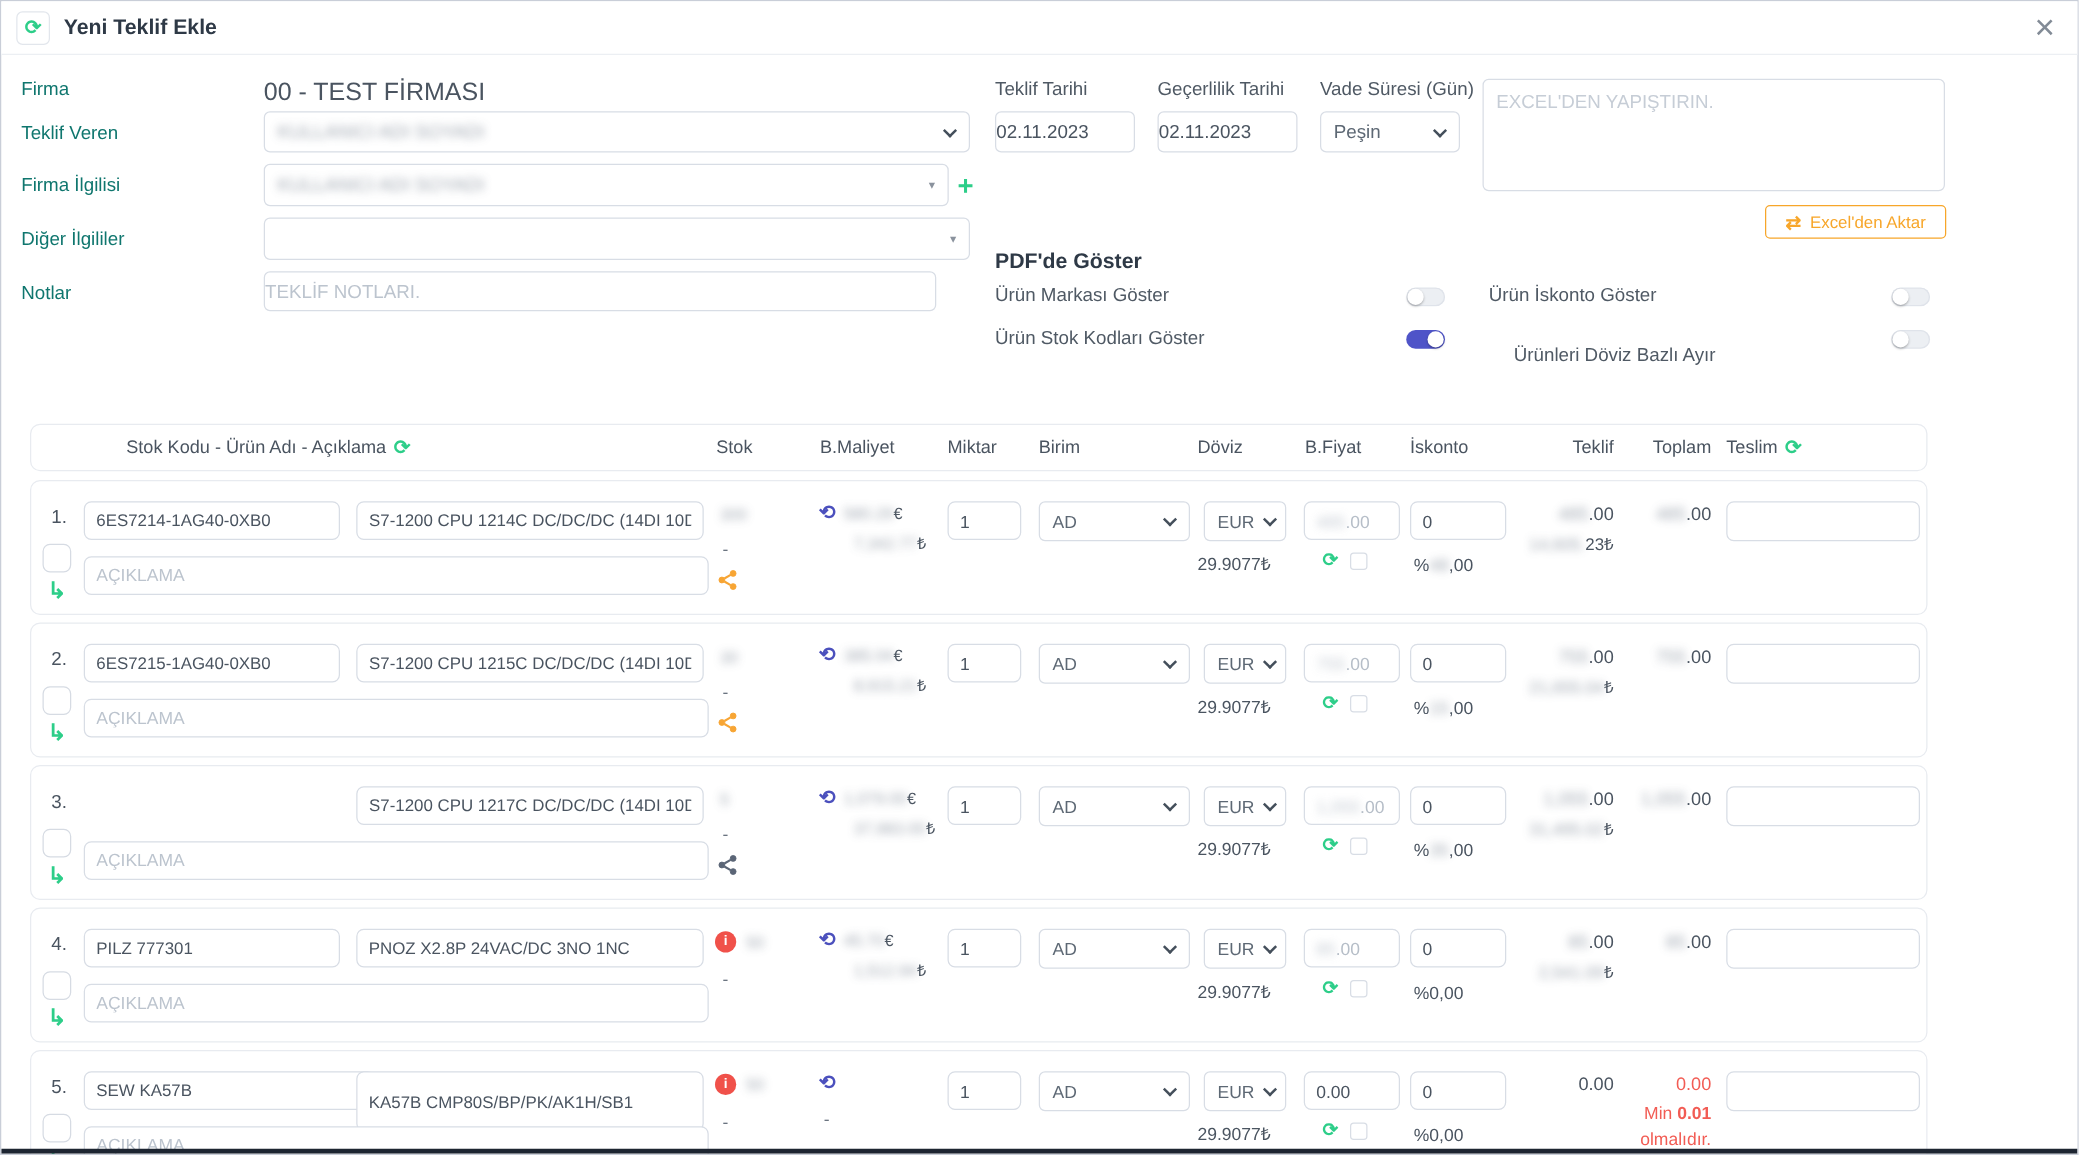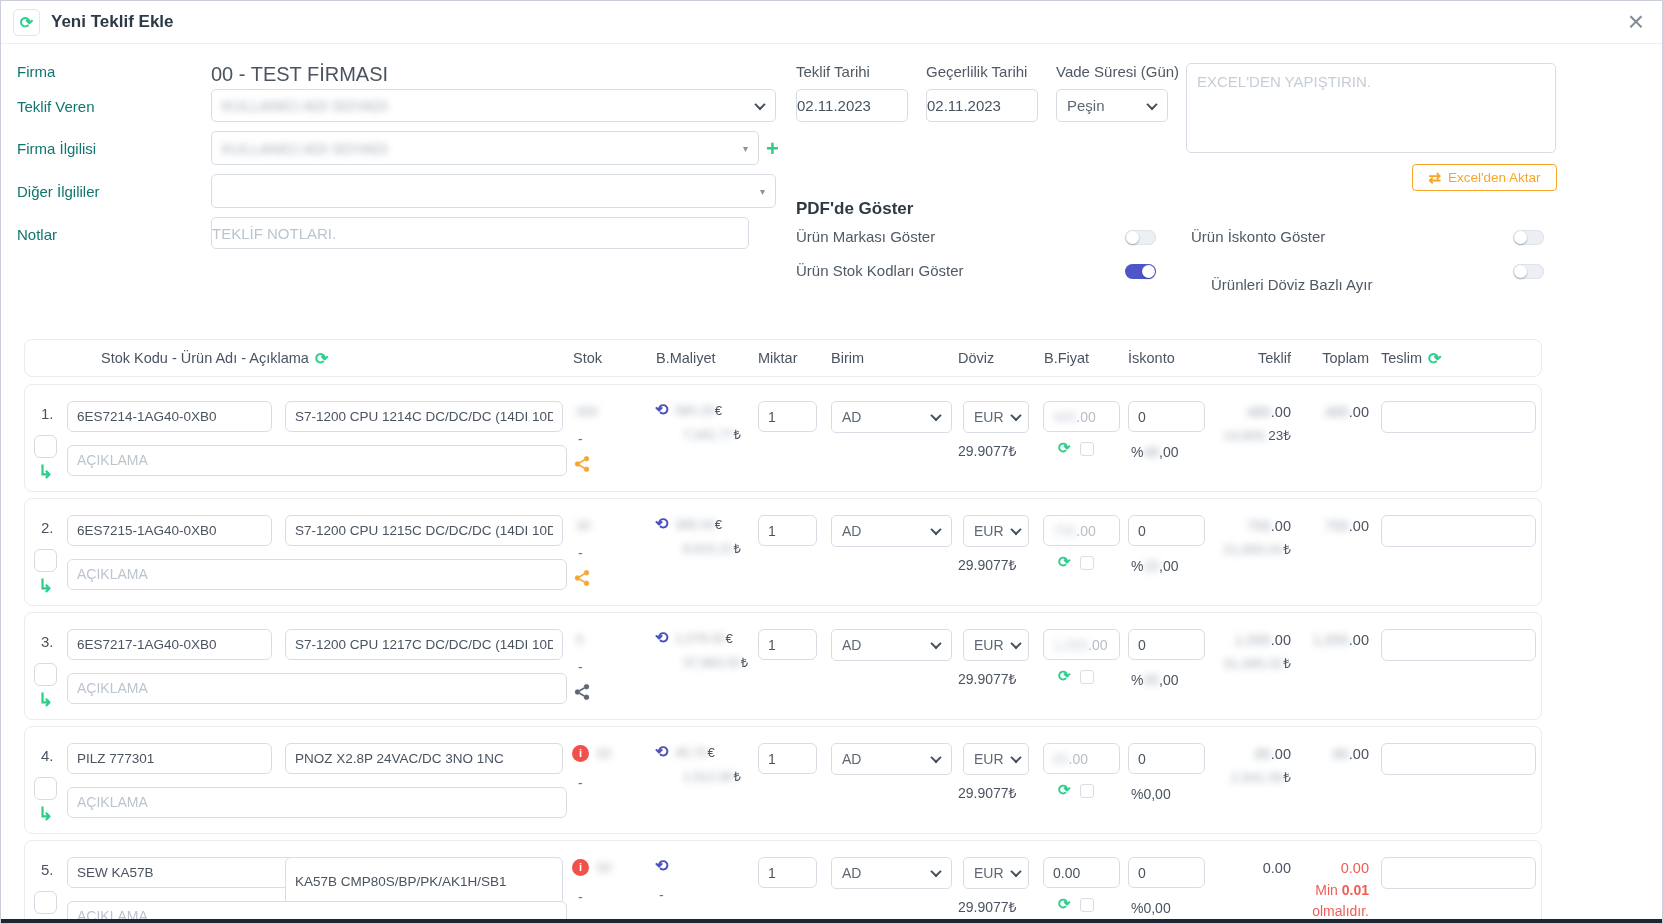--- a/index.html
+++ b/index.html
@@ -292,21 +292,20 @@
     <div class="abs num-r" style="left:1120px; top:41px; width:146px; font-size:13.5px;"><span class="masked">21,655.04</span>₺</div>
   <div class="abs num-r" style="left:1238px; top:19px; width:106px;"><span class="masked">755</span>.00</div>
 
   <input class="inp" style="left: 1356px; top: 16px; width: 155px; height: 32px;" value="">
 </div>
 <div class="row" style="top:611px; ">
   <div class="abs rno">3.</div>
   <div class="abs rcheck"></div>
   <div class="abs rindent">↳</div>
 
-  <input class="inp" style="left: 42px; top: 16px; width: 205px; height: 31px;" value="6ES7217-1AG40-0XB0">
   <input class="inp" style="left: 260px; top: 16px; width: 278px; height: 31px;" value="S7-1200 CPU 1217C DC/DC/DC (14DI 10DQ 2">
   <input class="inp" style="left: 42px; top: 60px; width: 500px; height: 31px;" placeholder="AÇIKLAMA">
 
   <span class="abs cell-sm masked" style="left:551px; top:19px;">5</span>
     <span class="abs dash" style="left:553px; top:46px;">-</span>
     <span class="abs share-ico" style="left:548px; top:70px; color:#5b6576;">
   <svg width="18" height="18" viewBox="0 0 24 24" fill="currentColor" stroke="currentColor">
     <circle cx="18" cy="5" r="3.1"></circle>
             <circle cx="6" cy="12" r="3.1"></circle>
             <circle cx="18" cy="19" r="3.1"></circle>

